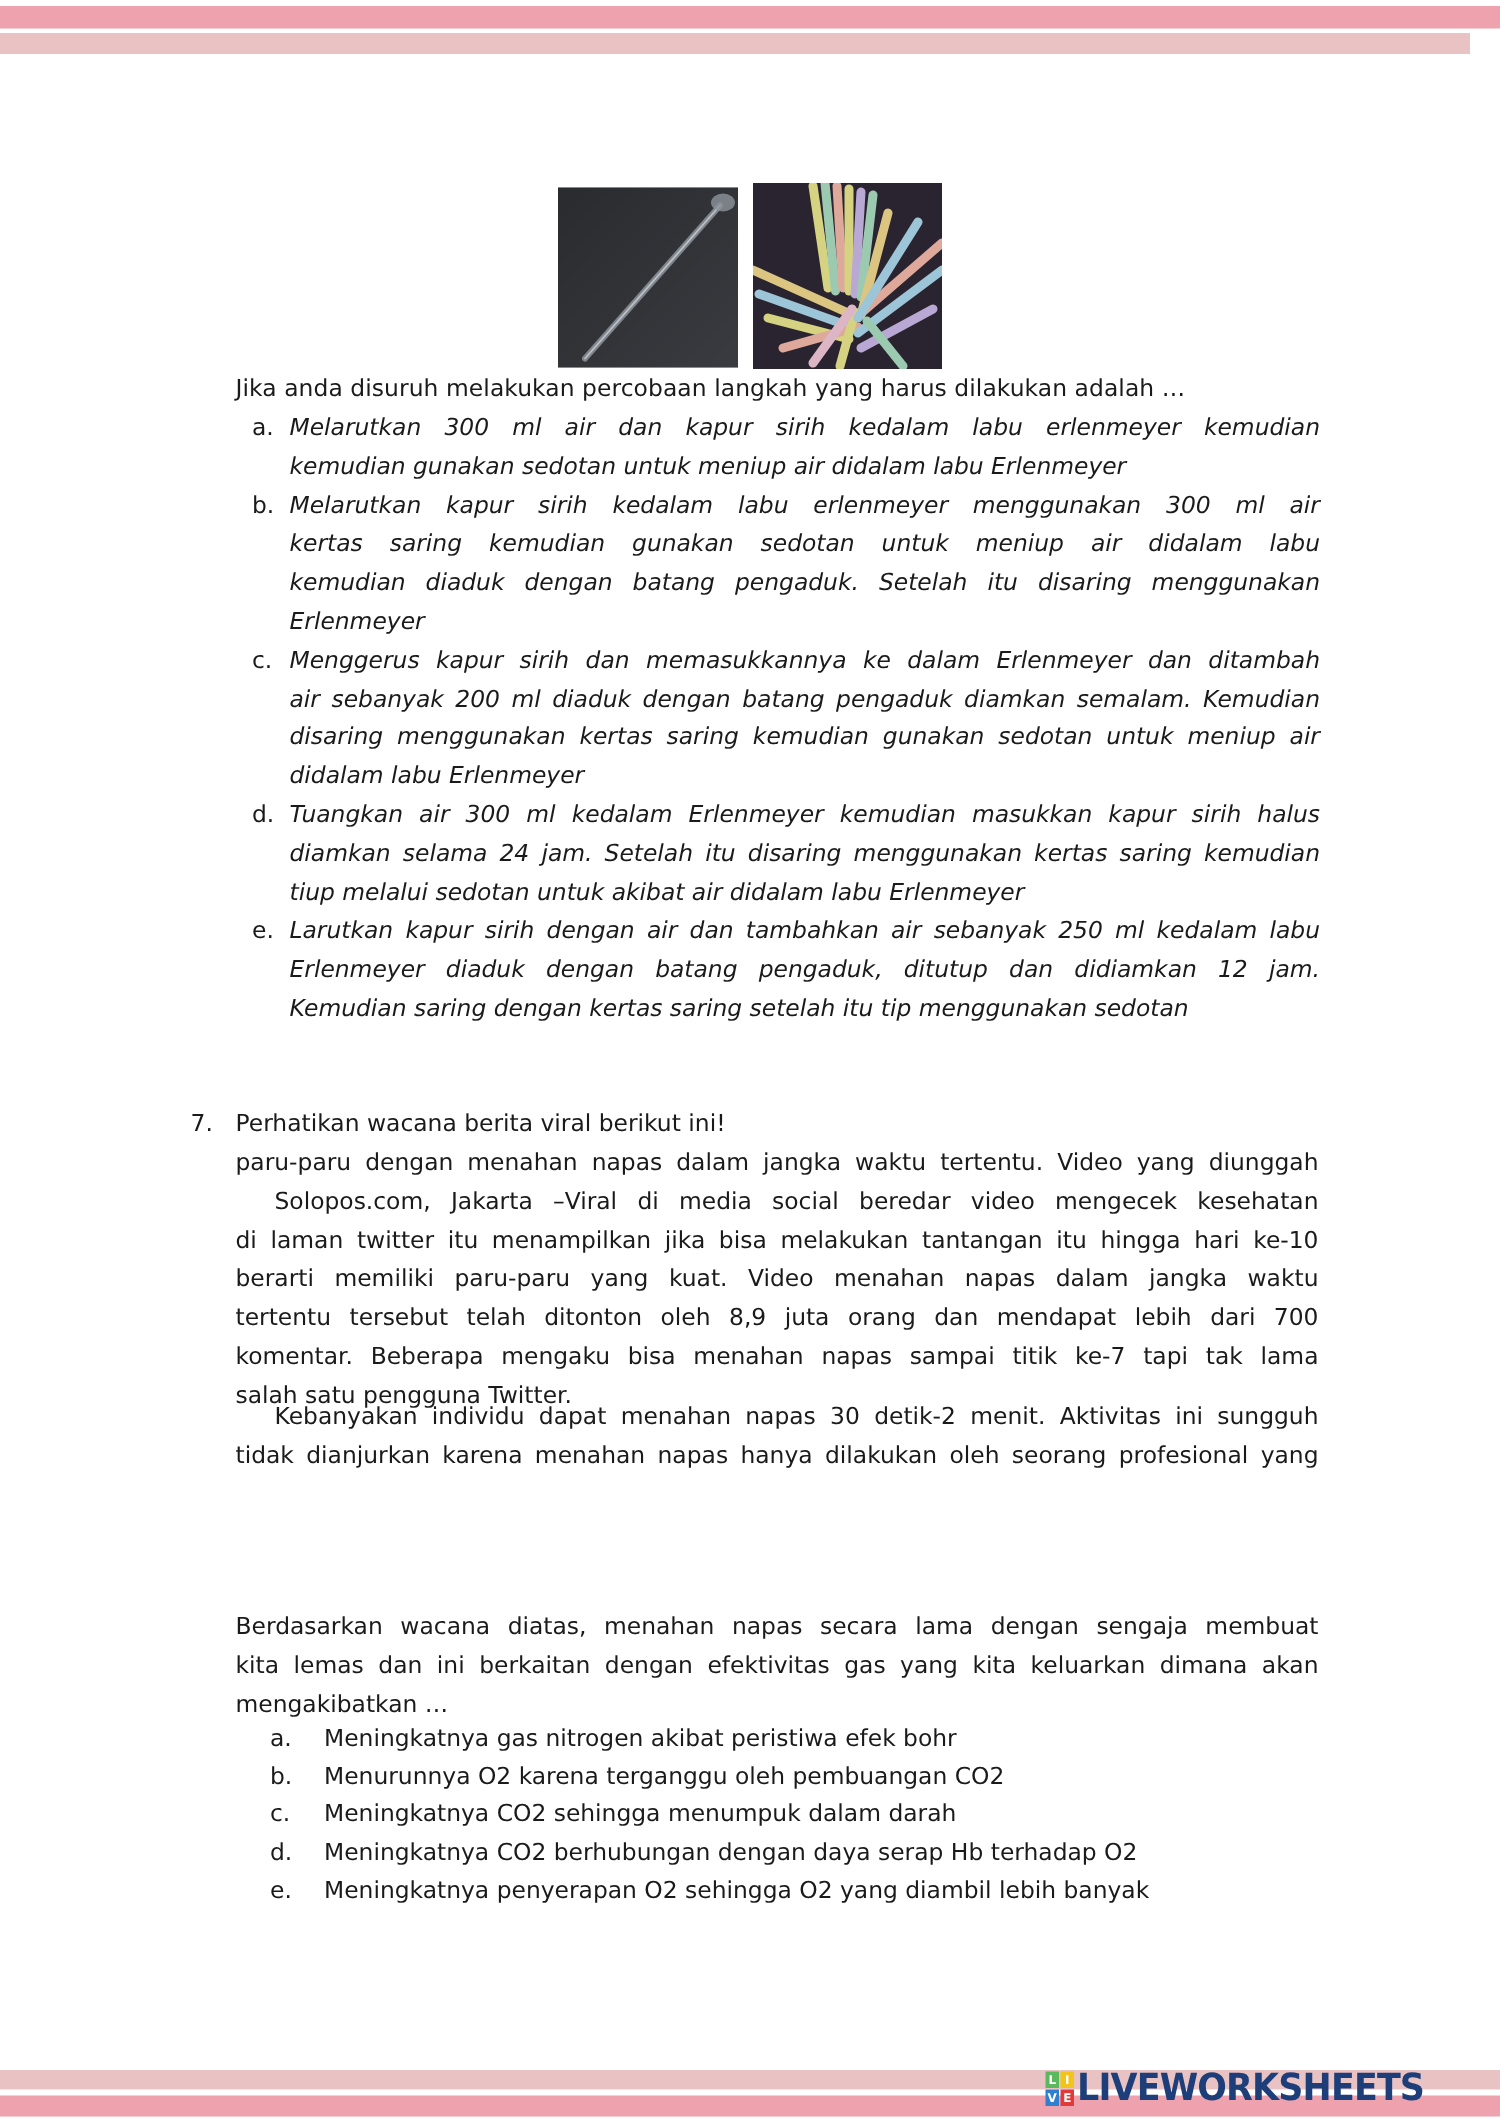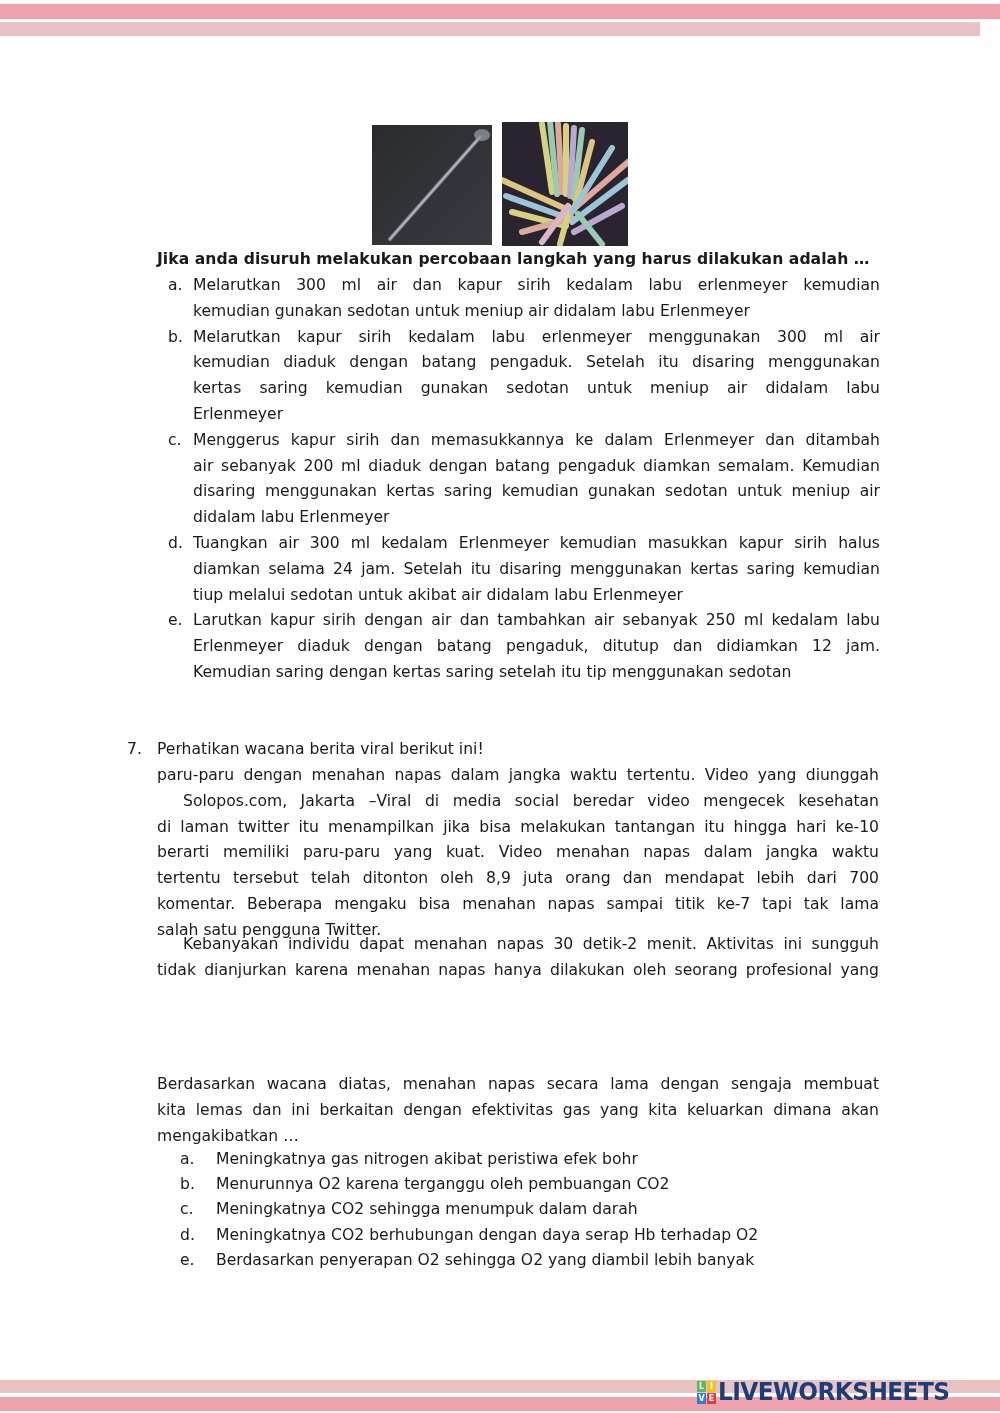--- a/index.html
+++ b/index.html
@@ -17,25 +17,25 @@
 
   .images { position: absolute; top: 125px; left: 372px; display: flex; gap: 10px; }
   .img-box { width: 120px; height: 120px; position: relative; overflow: hidden; }
   .img-rod { background: #2e2f33; width: 120px; }
   .img-straws { background: #2b2530; width: 126px; height: 124px; margin-top: -3px; }
 
   .text { position: absolute; font-size: 15.6px; line-height: 25.8px; letter-spacing: 0.05px; }
   .line { white-space: nowrap; }
   .just { text-align: justify; text-align-last: justify; }
 
-  .q-intro { top: 247px; left: 157px; font-weight: bold; }
+  .q-intro { top: 247px; left: 157px; }
   .opts-block { position: absolute; left: 168px; width: 712px; font-size: 15.6px; line-height: 25.8px; }
   .opt { display: flex; }
   .opt-letter { width: 25px; flex: none; }
-  .opt-body { flex: 1; }
+  .opt-body { flex: 1; font-style: italic; }
 
   .q7-num { position: absolute; top: 737px; left: 127px; font-size: 15.6px; line-height: 25.8px; }
   .q7-block { position: absolute; left: 157px; width: 722px; font-size: 15.6px; line-height: 25.8px; }
   .indent { text-indent: 26px; }
 
   .q7-opts { position: absolute; top: 1147px; left: 180px; font-size: 15.6px; line-height: 25.2px; }
   .q7-opt { display: flex; white-space: nowrap; }
   .q7-opt .opt-letter { width: 36px; }
 
   .logo { position: absolute; top: 1378px; left: 697px; display: flex; align-items: center; }
@@ -100,22 +100,22 @@
     <span class="opt-letter">a.</span>
     <div class="opt-body">
       <div class="just">Melarutkan 300 ml air dan kapur sirih kedalam labu erlenmeyer kemudian</div>
       <div class="line">kemudian gunakan sedotan untuk meniup air didalam labu Erlenmeyer</div>
     </div>
   </div>
   <div class="opt">
     <span class="opt-letter">b.</span>
     <div class="opt-body">
       <div class="just">Melarutkan kapur sirih kedalam labu erlenmeyer menggunakan 300 ml air</div>
+      <div class="just">kertas saring kemudian gunakan sedotan untuk meniup air didalam labu</div>
       <div class="just">kemudian diaduk dengan batang pengaduk. Setelah itu disaring menggunakan</div>
-      <div class="just">kertas saring kemudian gunakan sedotan untuk meniup air didalam labu</div>
       <div class="line">Erlenmeyer</div>
     </div>
   </div>
   <div class="opt">
     <span class="opt-letter">c.</span>
     <div class="opt-body">
       <div class="just">Menggerus kapur sirih dan memasukkannya ke dalam Erlenmeyer dan ditambah</div>
       <div class="just">air sebanyak 200 ml diaduk dengan batang pengaduk diamkan semalam. Kemudian</div>
       <div class="just">disaring menggunakan kertas saring kemudian gunakan sedotan untuk meniup air</div>
       <div class="line">didalam labu Erlenmeyer</div>
@@ -177,21 +177,21 @@
   <div class="q7-opt">
     <span class="opt-letter">c.</span>
     <span>Meningkatnya CO2 sehingga menumpuk dalam darah</span>
   </div>
   <div class="q7-opt">
     <span class="opt-letter">d.</span>
     <span>Meningkatnya CO2 berhubungan dengan daya serap Hb terhadap O2</span>
   </div>
   <div class="q7-opt">
     <span class="opt-letter">e.</span>
-    <span>Berdasarkan penyerapan O2 sehingga O2 yang diambil lebih banyak</span>
+    <span>Meningkatnya penyerapan O2 sehingga O2 yang diambil lebih banyak</span>
   </div>
 </div>
 
 <div class="logo">
   <div class="tiles">
     <div class="tile" style="background:#5cb85c">L</div>
     <div class="tile" style="background:#f0c419">I</div>
     <div class="tile" style="background:#2f7fd1">V</div>
     <div class="tile" style="background:#e03a3a">E</div>
   </div>

